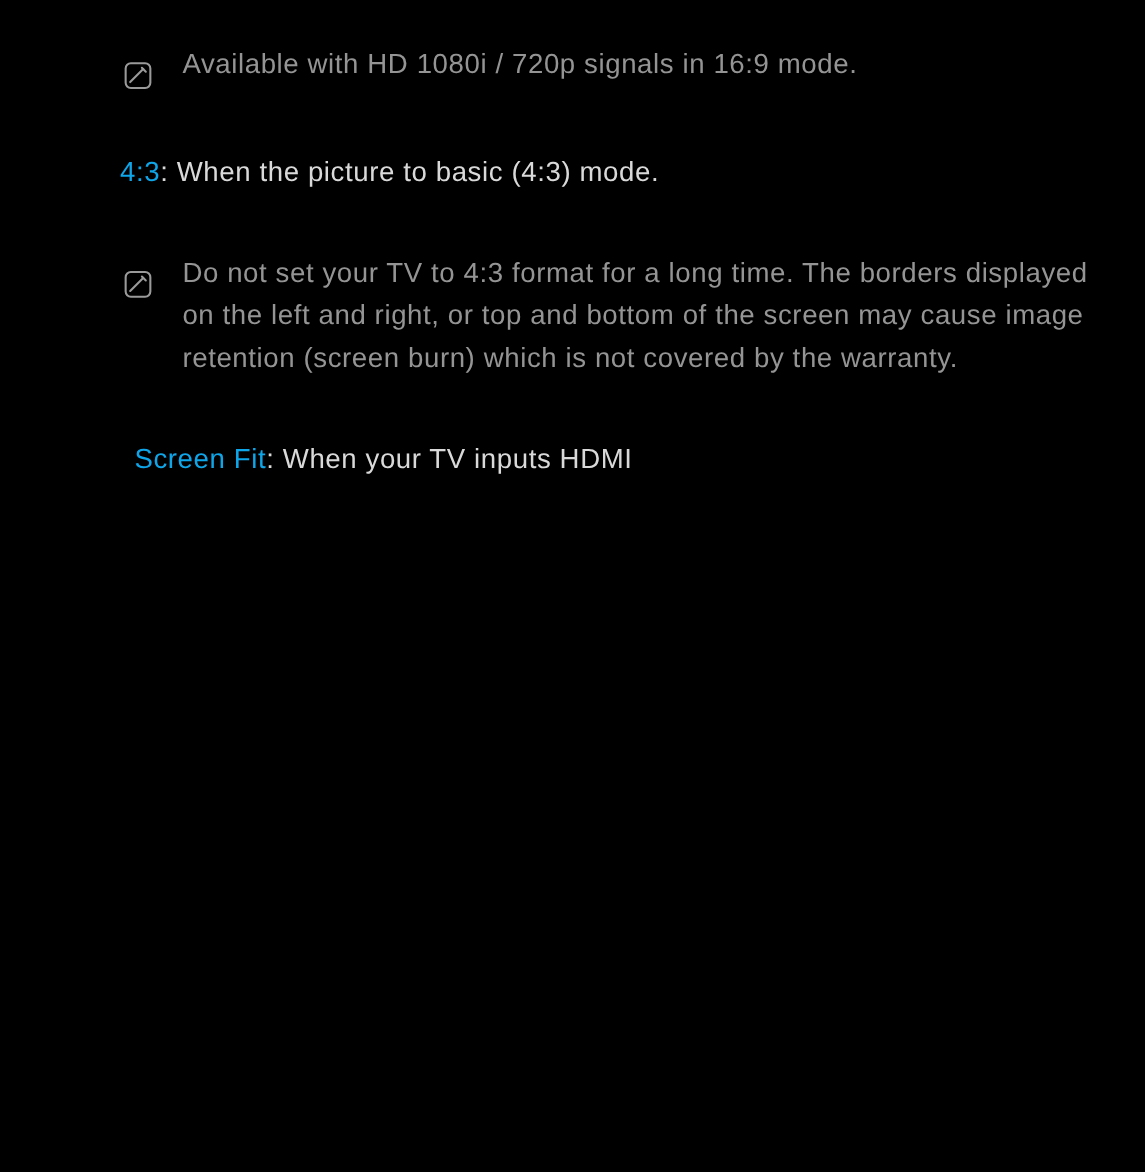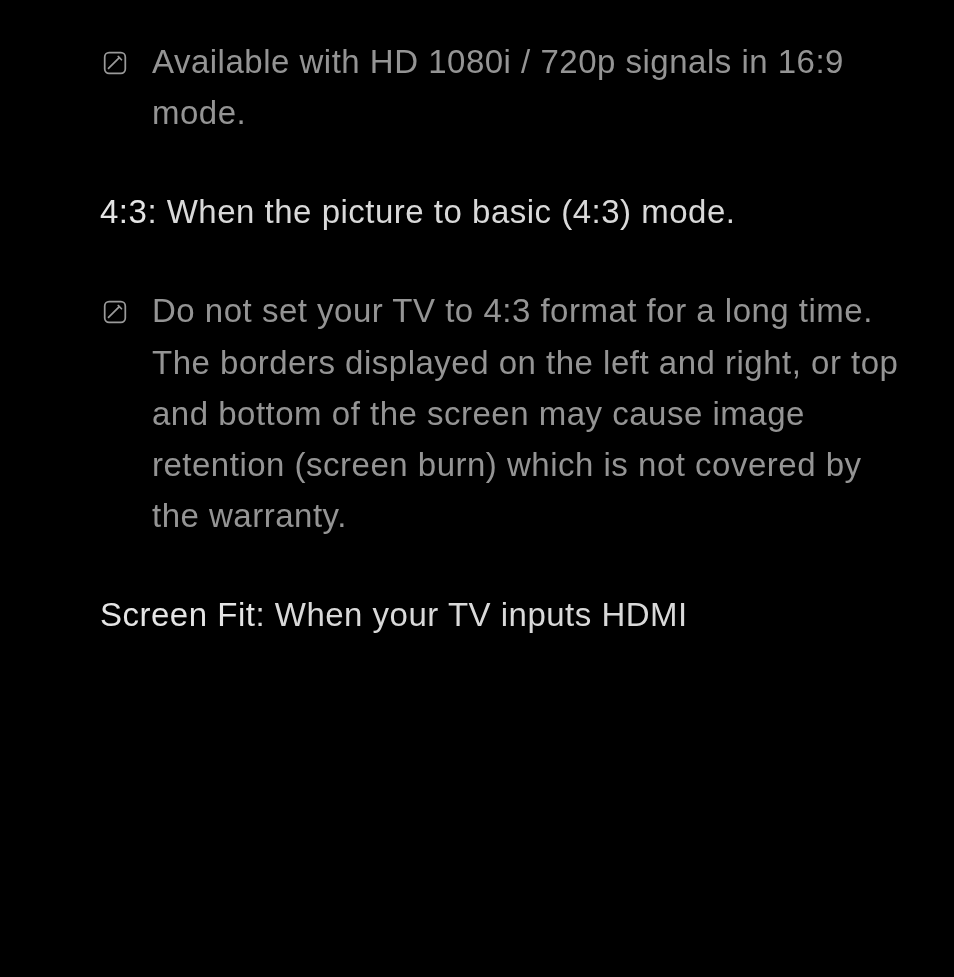--- a/index.html
+++ b/index.html
@@ -10,21 +10,21 @@
     background: #000000;
     font-family: Arial, Helvetica, sans-serif;
     overflow: hidden;
   }
   .page {
     box-sizing: border-box;
     padding: 36px 44px 0 100px;
     width: 954px;
     height: 977px;
     color: #cfcfcf;
-    font-size: 33px;
+    font-size: 23px;
     line-height: 1.55;
   }
   .note {
     display: flex;
     align-items: flex-start;
     margin-bottom: 48px;
     color: #949494;
   }
   .note-icon {
     flex: 0 0 auto;
@@ -39,27 +39,28 @@
   .note-text {
     flex: 1 1 auto;
     letter-spacing: 0.5px;
   }
   .entry {
     margin-bottom: 48px;
     color: #d9d9d9;
     letter-spacing: 0.5px;
   }
   .entry-label {
-    color: #e5e5e5;
+    color: #0ea5e9;
   }
   .entry-sep {
     color: #d9d9d9;
   }
   .entry-last {
     margin-bottom: 0;
+    margin-left: 12px;
   }
 </style>
 </head>
 <body>
 
 <div class="page">
 
   <div class="note">
     <span class="note-icon">
       <svg viewBox="0 0 24 24" width="26" height="26" fill="none" stroke="#9a9a9a" stroke-width="1.6">

